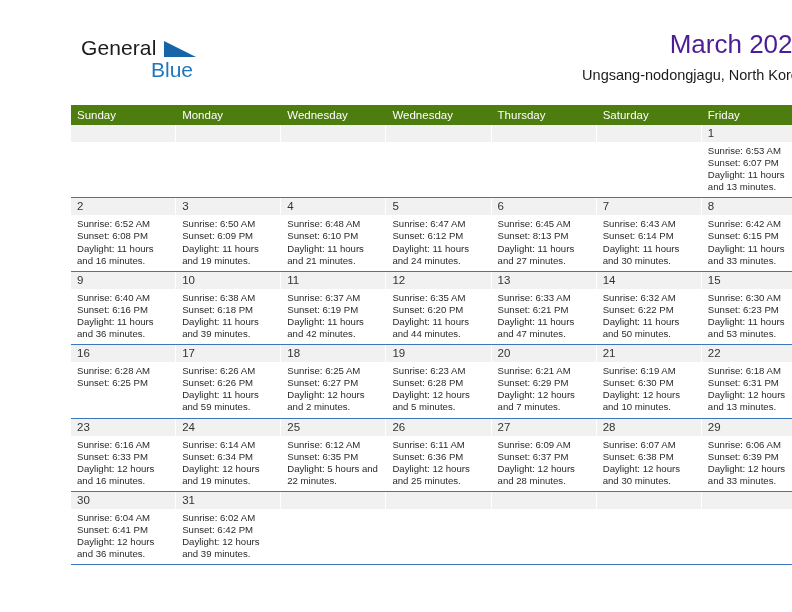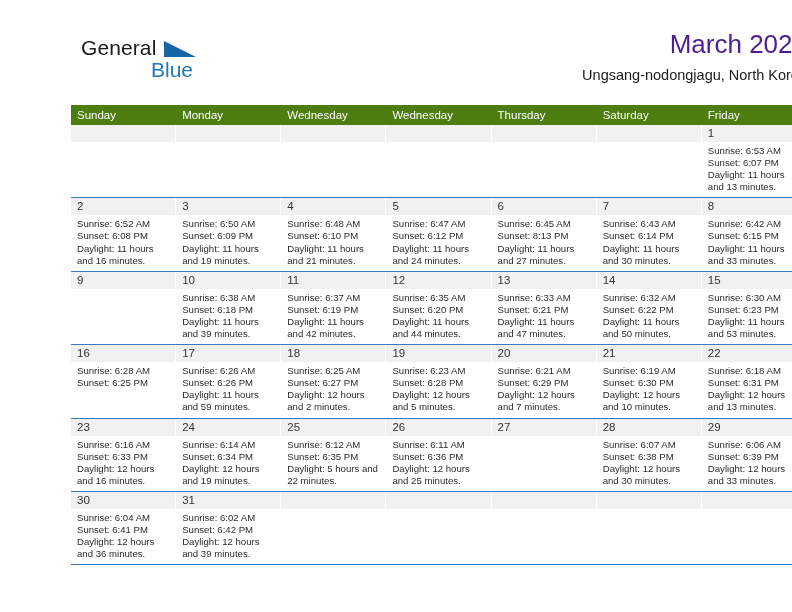--- a/index.html
+++ b/index.html
@@ -254,20 +254,25 @@
             <div class="day-body">
               <div>Sunrise: 6:42 AM</div>
               <div>Sunset: 6:15 PM</div>
               <div class="wrap">Daylight: 11 hours and 33 minutes.</div>
             </div>
           </div>
         </div>
         <div class="week-row">
           <div class="day-cell">
             <div class="day-num-band">9</div>
+            <div class="day-body">
+              <div>Sunrise: 6:40 AM</div>
+              <div>Sunset: 6:16 PM</div>
+              <div class="wrap">Daylight: 11 hours and 36 minutes.</div>
+            </div>
           </div>
           <div class="day-cell">
             <div class="day-num-band">10</div>
             <div class="day-body">
               <div>Sunrise: 6:38 AM</div>
               <div>Sunset: 6:18 PM</div>
               <div class="wrap">Daylight: 11 hours and 39 minutes.</div>
             </div>
           </div>
           <div class="day-cell">
@@ -396,20 +401,25 @@
           <div class="day-cell">
             <div class="day-num-band">26</div>
             <div class="day-body">
               <div>Sunrise: 6:11 AM</div>
               <div>Sunset: 6:36 PM</div>
               <div class="wrap">Daylight: 12 hours and 25 minutes.</div>
             </div>
           </div>
           <div class="day-cell">
             <div class="day-num-band">27</div>
+            <div class="day-body">
+              <div>Sunrise: 6:09 AM</div>
+              <div>Sunset: 6:37 PM</div>
+              <div class="wrap">Daylight: 12 hours and 28 minutes.</div>
+            </div>
           </div>
           <div class="day-cell">
             <div class="day-num-band">28</div>
             <div class="day-body">
               <div>Sunrise: 6:07 AM</div>
               <div>Sunset: 6:38 PM</div>
               <div class="wrap">Daylight: 12 hours and 30 minutes.</div>
             </div>
           </div>
           <div class="day-cell">

